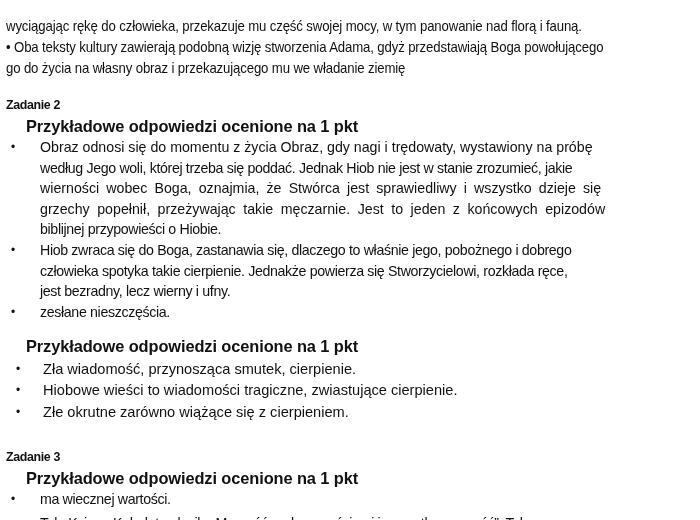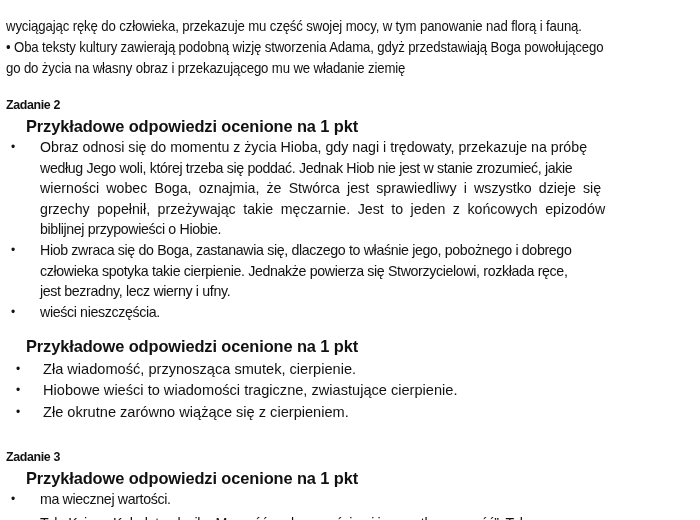--- a/index.html
+++ b/index.html
@@ -98,39 +98,39 @@
     <p>go do życia na własny obraz i przekazującego mu we władanie ziemię</p>
   </div>
 
   <div class="zad" style="top:81px;">Zadanie 2</div>
   <div class="sub" style="top:101px;">Przykładowe odpowiedzi ocenione na 1 pkt</div>
 
   <ul class="list" style="top:121px;">
     <li>
       <span class="bul">•</span>
       <div class="justify">
-        <span class="line">Obraz odnosi się do momentu z życia Hioba, gdy nagi i trędowaty, przekazuje na próbę</span>
+        <span class="line">Obraz odnosi się do momentu z życia Obraz, gdy nagi i trędowaty, wystawiony na próbę</span>
         <span class="line tight">według Jego woli, której trzeba się poddać. Jednak Hiob nie jest w stanie zrozumieć, jakie</span>
         <span class="line" style="word-spacing:3.2px;">wierności wobec Boga, oznajmia, że Stwórca jest sprawiedliwy i wszystko dzieje się</span>
         <span class="line" style="word-spacing:3.6px;">grzechy popełnił, przeżywając takie męczarnie. Jest to jeden z końcowych epizodów</span>
         <span class="line tight">biblijnej przypowieści o Hiobie.</span>
       </div>
     </li>
     <li>
       <span class="bul">•</span>
       <div>
         <span class="line tight">Hiob zwraca się do Boga, zastanawia się, dlaczego to właśnie jego, pobożnego i dobrego</span>
         <span class="line tight">człowieka spotyka takie cierpienie. Jednakże powierza się Stworzycielowi, rozkłada ręce,</span>
         <span class="line tight">jest bezradny, lecz wierny i ufny.</span>
       </div>
     </li>
     <li>
       <span class="bul">•</span>
       <div>
-        <span class="line tight">wieści nieszczęścia.</span>
+        <span class="line tight">zesłane nieszczęścia.</span>
       </div>
     </li>
   </ul>
 
   <div class="sub" style="top:321px;">Przykładowe odpowiedzi ocenione na 1 pkt</div>
 
   <ul class="list list2" style="top:343px;">
     <li>
       <span class="bul">•</span>
       <span class="line">Zła wiadomość, przynosząca smutek, cierpienie.</span>

